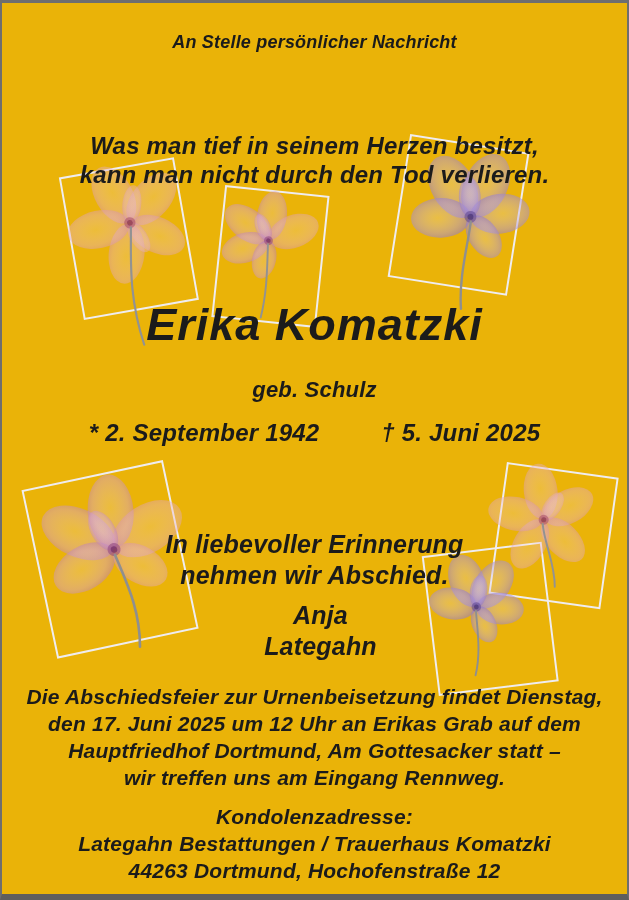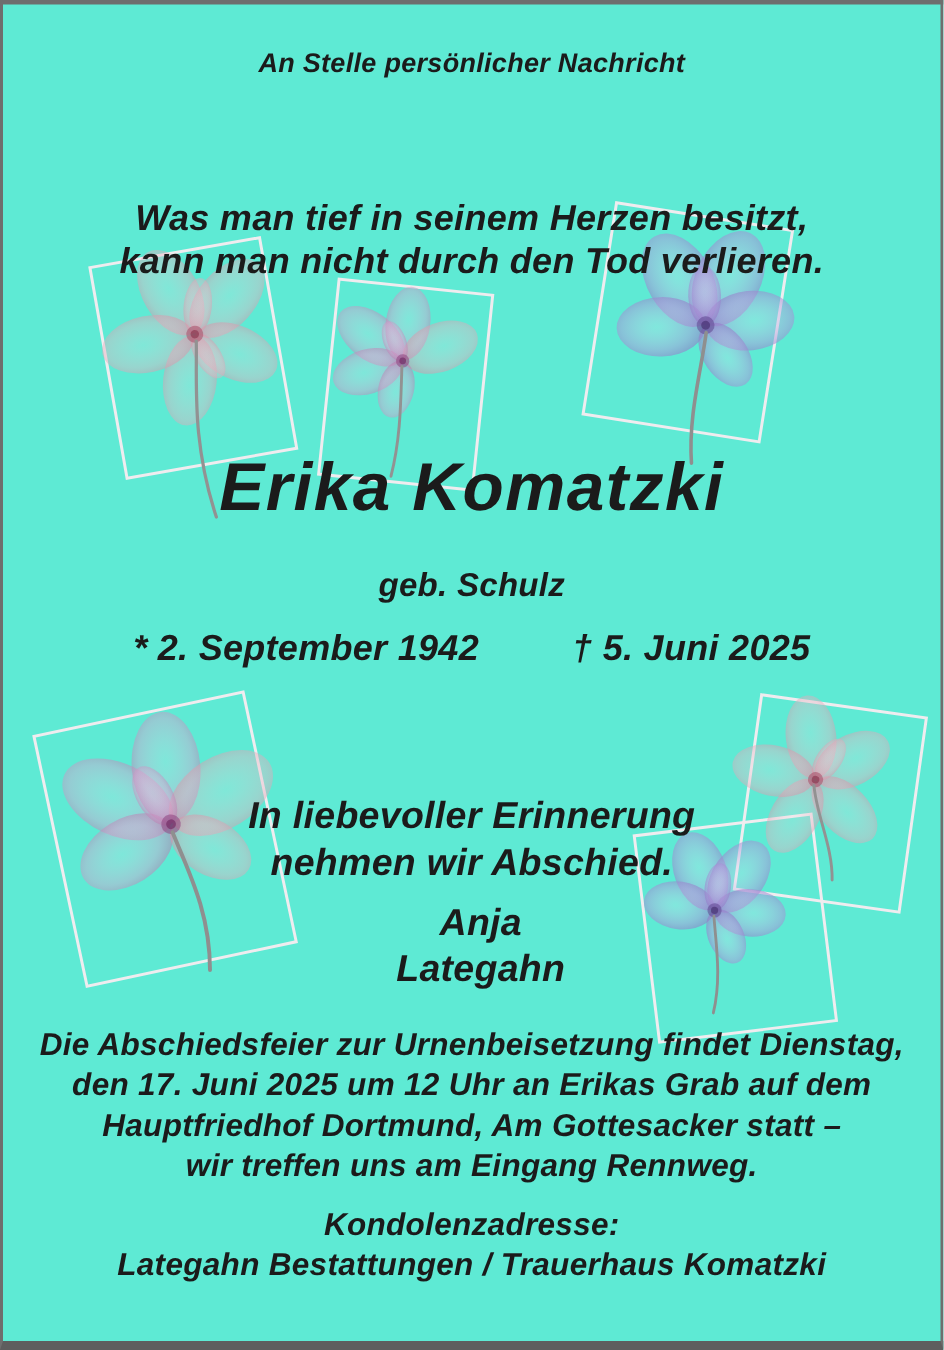--- a/index.html
+++ b/index.html
@@ -1,19 +1,19 @@
 <!DOCTYPE html>
 <html><head>
 <meta charset="utf-8">
 <style>
   html,body{margin:0;padding:0;background:#ffffff;}
   body{width:629px;height:900px;overflow:hidden;}
   .card{
     position:relative;width:629px;height:900px;box-sizing:border-box;
-    background:#5eead4;
+    background:#eab308;
     border-top:3px solid #6e6e6e;
     border-left:2px solid #6e6e6e;
     border-right:2px solid #6e6e6e;
     border-bottom:6px solid #5e5e5e;
     font-family:"Liberation Sans", sans-serif;
   }
   .decor{position:absolute;left:0;top:0;width:100%;height:100%;z-index:0;}
   .content{position:absolute;left:0;top:0;width:100%;height:100%;z-index:1;}
   .t{
     position:absolute;left:0;right:0;text-align:center;
@@ -180,16 +180,17 @@
     <div class="t ceremony">
       <div>Die Abschiedsfeier zur Urnenbeisetzung findet Dienstag,</div>
       <div>den 17. Juni 2025 um 12 Uhr an Erikas Grab auf dem</div>
       <div>Hauptfriedhof Dortmund, Am Gottesacker statt –</div>
       <div>wir treffen uns am Eingang Rennweg.</div>
     </div>
 
     <div class="t condolence">
       <div>Kondolenzadresse:</div>
       <div>Lategahn Bestattungen / Trauerhaus Komatzki</div>
+      <div>44263 Dortmund, Hochofenstraße 12</div>
     </div>
 
   </div>
 </div>
 
 </body></html>

